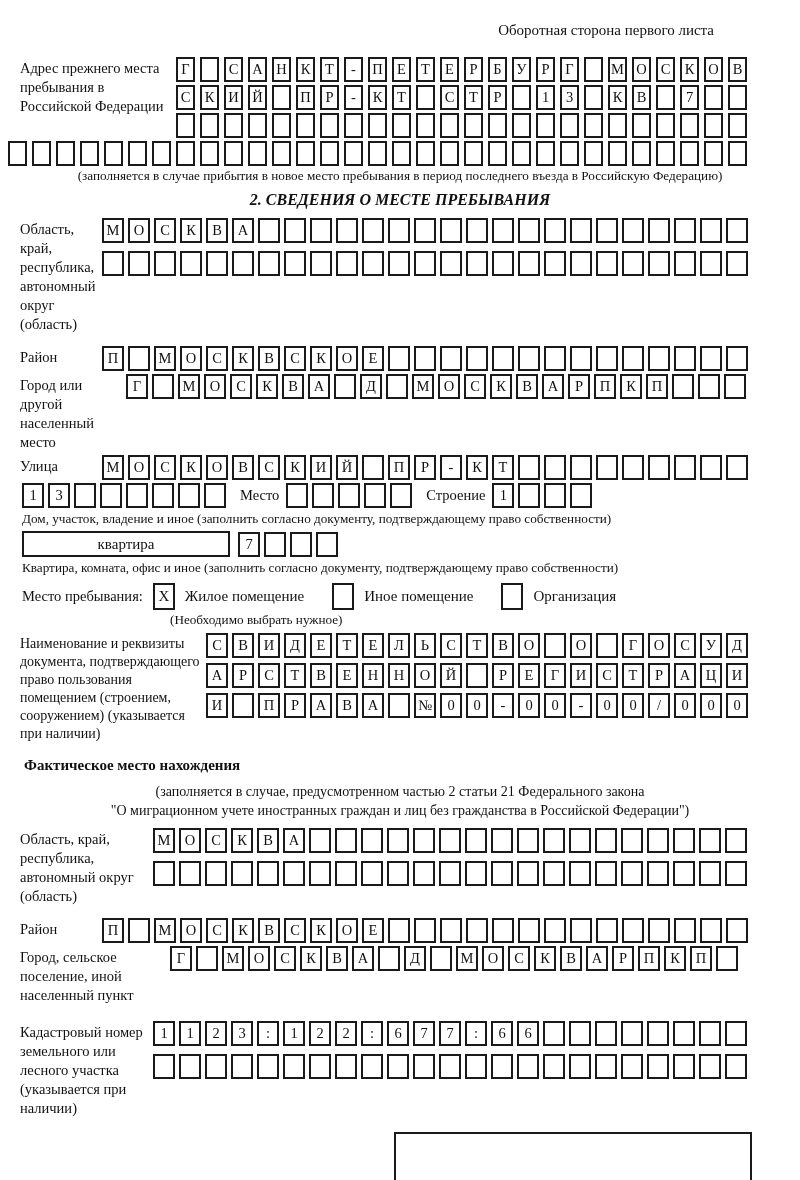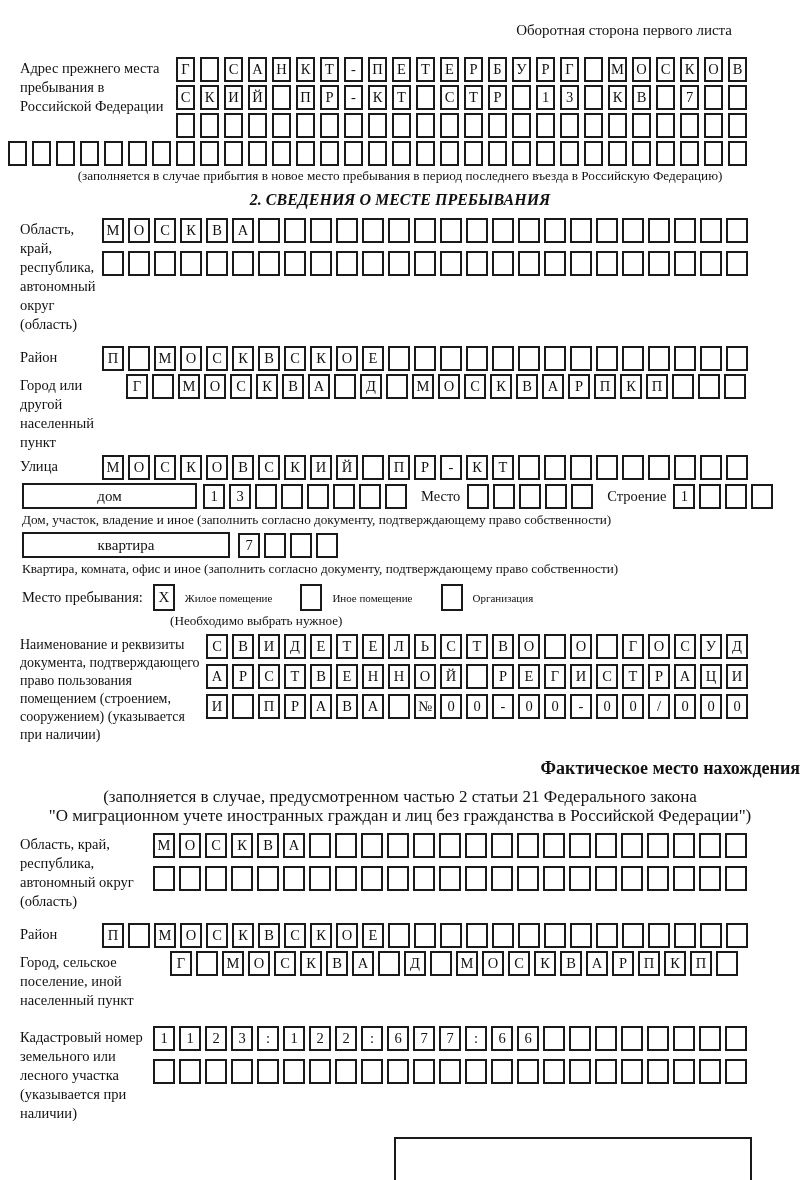--- a/index.html
+++ b/index.html
@@ -3,21 +3,21 @@
 <meta charset="utf-8">
 <style>
   * { box-sizing: border-box; margin: 0; padding: 0; }
   html, body { background: #ffffff; }
   body {
     width: 800px; height: 1180px; overflow: hidden;
     font-family: "Liberation Serif", "DejaVu Serif", serif;
     color: #111; font-size: 14.5px; position: relative;
   }
   .page { padding-top: 22px; }
-  .top-note { text-align: right; padding-right: 68px; font-size: 15px; }
+  .top-note { text-align: right; padding-right: 86px; font-size: 15px; }
 
   .field { display: flex; align-items: flex-start; margin-left: 20px; }
   .label { font-size: 14.5px; line-height: 19px; flex: none; padding-top: 2px; }
   .label.doc { line-height: 18px; font-size: 14px; }
   .rows { display: flex; flex-direction: column; }
 
   .cellrow { display: flex; flex: none; }
   .cellrow .cell {
     width: 20px; height: 25px; flex: none; margin-right: 4px;
     border: 2px solid #1a1a1a; display: flex; align-items: center;
@@ -51,25 +51,25 @@
   .box-kv  { width: 208px; margin-right: 8px; }
   .inline-cap { font-size: 14.5px; margin: 0 7px 0 10px; flex: none; }
   .note-left { font-size: 13.2px; margin-left: 22px; margin-top: 3px; margin-bottom: 4px; text-align: left; }
 
   .stay-row { display: flex; align-items: center; margin-left: 22px; margin-top: 7px; }
   .checkbox {
     width: 22px; height: 27px; border: 2px solid #1a1a1a; flex: none;
     display: flex; align-items: center; justify-content: center; font-size: 15px;
   }
   .stay-label { margin-right: 10px; font-size: 14.5px; }
-  .opt-label { margin-left: 10px; margin-right: 28px; font-size: 11px; }
+  .opt-label { margin-left: 10px; margin-right: 28px; font-size: 15px; }
   .stay-note { font-size: 13.2px; margin-left: 170px; margin-top: 2px; }
 
-  .fact-title { text-align: right; font-weight: bold; font-size: 18px; margin-top: 14px; margin-bottom: 8px; }
-  .fact-note { font-size: 17px; text-align: center; line-height: 19px; }
+  .fact-title { text-align: left; font-weight: bold; font-size: 15px; margin-top: 14px; margin-bottom: 8px; padding-left: 24px; }
+  .fact-note { font-size: 14px; text-align: center; line-height: 19px; }
 
   .stamp-box {
     margin-left: 394px; margin-top: 14px; width: 358px; height: 176px;
     border: 2px solid #1a1a1a;
   }
   .mt12 { margin-top: 12px; }
   .mt8  { margin-top: 8px; }
   .mt16 { margin-top: 16px; }
 </style>
 </head>
@@ -284,21 +284,21 @@
         <div class="cell"></div>
         <div class="cell"></div>
         <div class="cell"></div>
         <div class="cell"></div>
         <div class="cell"></div>
         <div class="cell"></div>
       </div>
   </div>
 
   <div class="field" style="margin-top:3px">
-    <div class="label w-city">Город или другой населенный пункт</div>
+    <div class="label w-city">Город или другой населенный место</div>
     <div class="cellrow wide">
         <div class="cell">Г</div>
         <div class="cell"></div>
         <div class="cell">М</div>
         <div class="cell">О</div>
         <div class="cell">С</div>
         <div class="cell">К</div>
         <div class="cell">В</div>
         <div class="cell">А</div>
         <div class="cell"></div>
@@ -345,21 +345,20 @@
         <div class="cell"></div>
         <div class="cell"></div>
         <div class="cell"></div>
         <div class="cell"></div>
         <div class="cell"></div>
         <div class="cell"></div>
       </div>
   </div>
 
   <div class="house-row">
-    <div class="box-label box-dom">дом</div>
     <div class="cellrow wide">
         <div class="cell">1</div>
         <div class="cell">3</div>
         <div class="cell"></div>
         <div class="cell"></div>
         <div class="cell"></div>
         <div class="cell"></div>
         <div class="cell"></div>
         <div class="cell"></div>
       </div>

